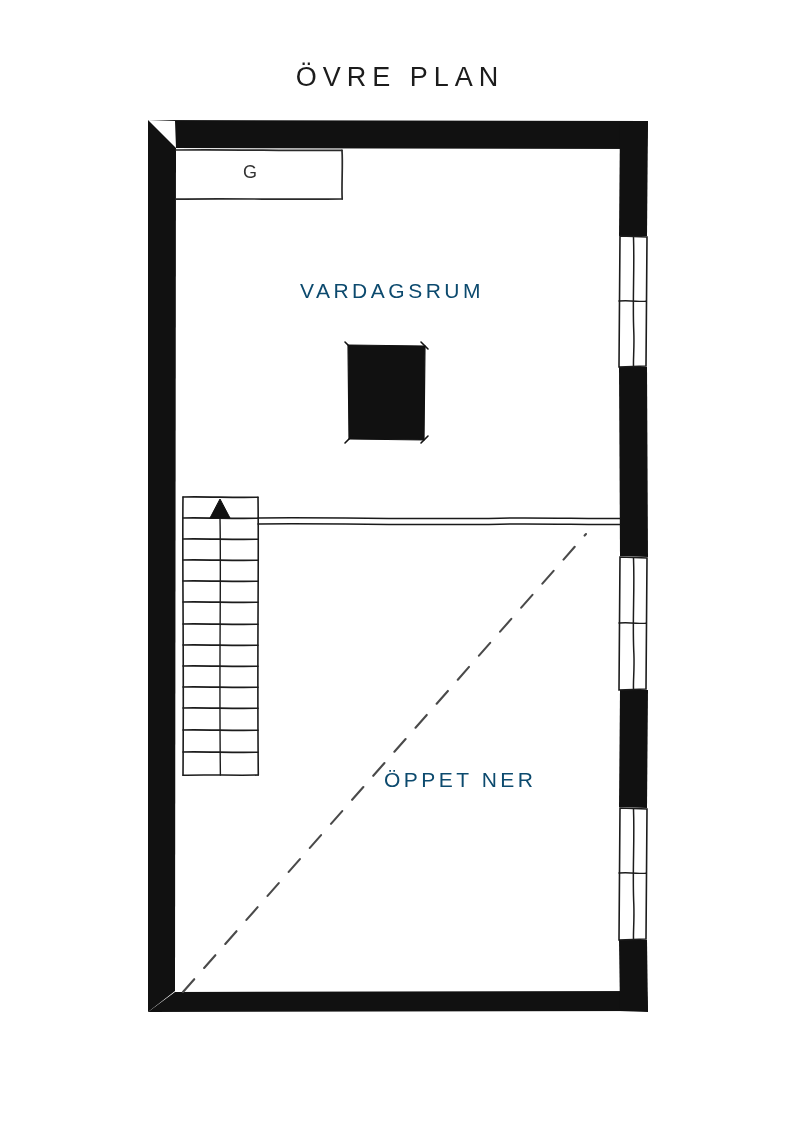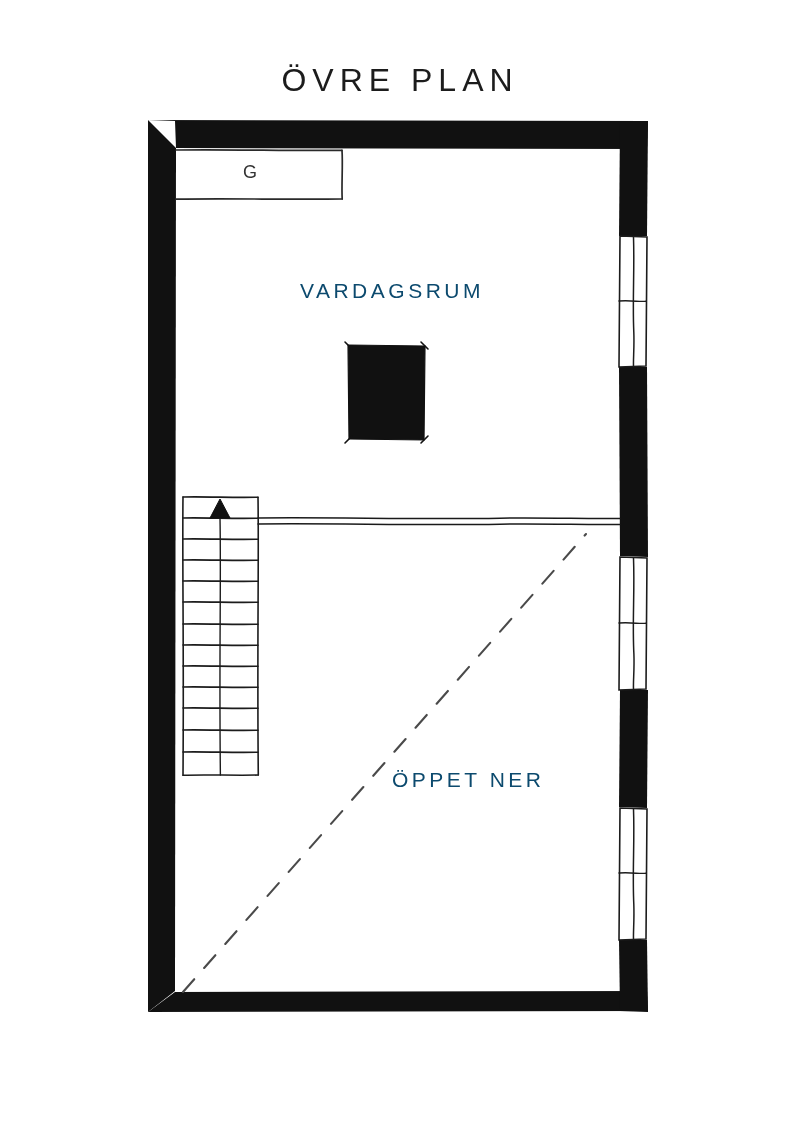--- a/index.html
+++ b/index.html
@@ -22,21 +22,21 @@
     width: 800px;
     height: 1132px;
   }
 
   .plan-title {
     position: absolute;
     left: 0;
     top: 62px;
     width: 800px;
     text-align: center;
-    font-size: 32px;
+    font-size: 27px;
     letter-spacing: 6px;
     font-weight: 300;
     color: #1c1c1c;
     font-family: "Liberation Sans", sans-serif;
   }
 
   .room-label {
     position: absolute;
     font-size: 21px;
     letter-spacing: 3.5px;
@@ -45,21 +45,21 @@
     white-space: nowrap;
     font-family: "Liberation Sans", sans-serif;
   }
 
   #label-vardagsrum {
     left: 300px;
     top: 279px;
   }
 
   #label-oppet-ner {
-    left: 392px;
+    left: 384px;
     top: 768px;
   }
 
   .closet-label {
     position: absolute;
     left: 243px;
     top: 162px;
     font-size: 18px;
     letter-spacing: 1px;
     font-weight: 300;

